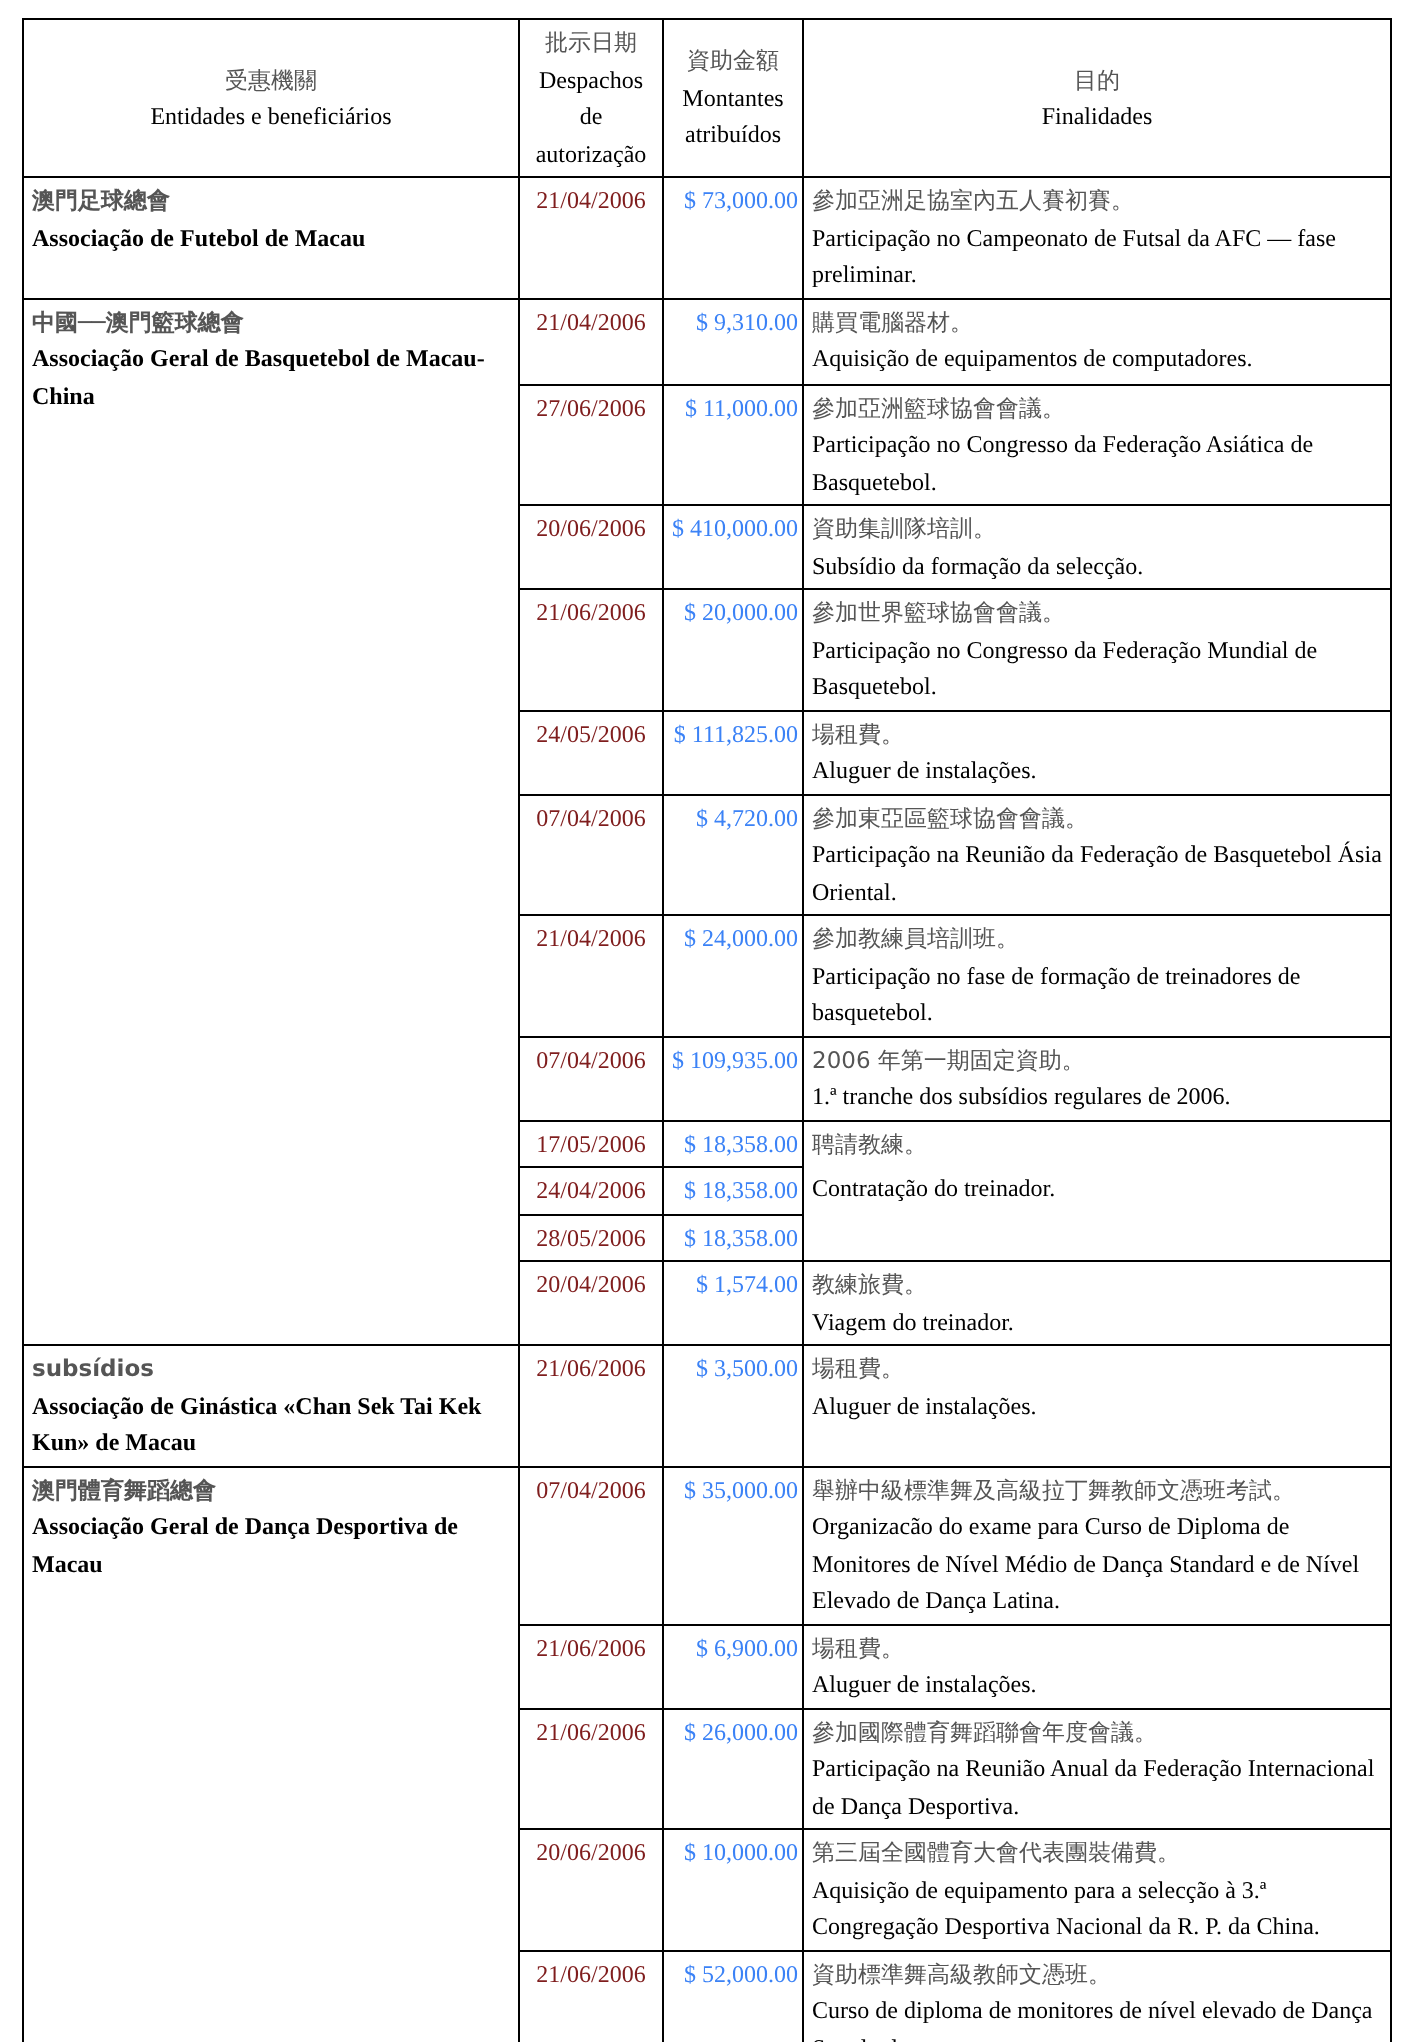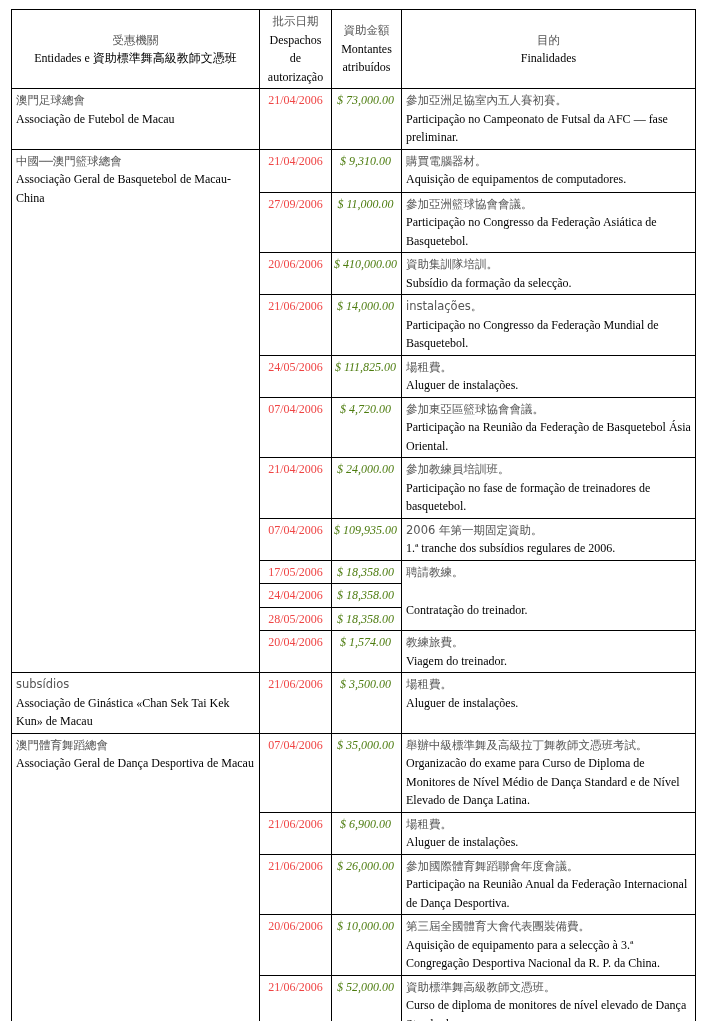--- a/index.html
+++ b/index.html
@@ -5,41 +5,41 @@
   html, body { margin: 0; padding: 0; background: #ffffff; }
   body { width: 703px; height: 1021px; position: relative; overflow: hidden;
          font-family: "Liberation Serif", "DejaVu Serif", serif; color: #000; }
   table.grants { position: absolute; left: 11px; top: 9px; width: 684px;
                  border-collapse: collapse; table-layout: fixed; font-size: 12px; line-height: 18.5px; }
   table.grants td, table.grants th { border: 1px solid #000; vertical-align: top; padding: 2px 4px 2px 4px; }
   col.c1 { width: 248px; } col.c2 { width: 72px; } col.c3 { width: 70px; } col.c4 { width: 294px; }
   th { font-weight: normal; text-align: center; vertical-align: middle !important; }
   th.h { height: 59px; line-height: 18.5px; padding: 2px 1px; }
   .zh { color: #555; font-family: "DejaVu Sans", sans-serif; font-size: 11.5px; }
-  .date { text-align: center; color: #ef4444; }
-  .amt { text-align: center; color: #4d7c0f; white-space: nowrap; padding-right: 2px !important; padding-left: 0 !important; font-style: italic; }
+  .date { text-align: center; color: #7f1d1d; }
+  .amt { text-align: right; color: #3b82f6; white-space: nowrap; padding-right: 2px !important; padding-left: 0 !important; }
   .fin { padding-left: 4px; }
-  .ent { padding-left: 4px; }
+  .ent { padding-left: 4px; font-weight: bold; }
   .pt { display: block; }
 </style>
 </head>
 <body>
 
 <table class="grants">
   <colgroup>
       <col class="c1">
       <col class="c2">
       <col class="c3">
       <col class="c4">
     </colgroup>
   <thead>
     <tr>
       <th class="h">
         <span class="zh pt">受惠機關</span>
-        <span class="pt">Entidades e 資助標準舞高級教師文憑班</span>
+        <span class="pt">Entidades e beneficiários</span>
       </th>
       <th class="h">
         <span class="zh pt">批示日期</span>
         <span class="pt">Despachos de</span>
         <span class="pt">autorização</span>
       </th>
       <th class="h">
         <span class="zh pt">資助金額</span>
         <span class="pt">Montantes</span>
         <span class="pt">atribuídos</span>
@@ -71,40 +71,40 @@
         <span class="pt">Associação Geral de Basquetebol de Macau-China</span>
       </td>
       <td class="date">21/04/2006</td>
       <td class="amt">$ 9,310.00</td>
       <td class="fin">
         <span class="zh pt">購買電腦器材。</span>
         <span class="pt">Aquisição de equipamentos de computadores.</span>
       </td>
     </tr>
     <tr style="height:59px">
-      <td class="date">27/09/2006</td>
+      <td class="date">27/06/2006</td>
       <td class="amt">$ 11,000.00</td>
       <td class="fin">
         <span class="zh pt">參加亞洲籃球協會會議。</span>
         <span class="pt">Participação no Congresso da Federação Asiática de Basquetebol.</span>
       </td>
     </tr>
     <tr style="height:42px">
       <td class="date">20/06/2006</td>
       <td class="amt">$ 410,000.00</td>
       <td class="fin">
         <span class="zh pt">資助集訓隊培訓。</span>
         <span class="pt">Subsídio da formação da selecção.</span>
       </td>
     </tr>
     <tr style="height:59px">
       <td class="date">21/06/2006</td>
-      <td class="amt">$ 14,000.00</td>
-      <td class="fin">
-        <span class="zh pt">instalações。</span>
+      <td class="amt">$ 20,000.00</td>
+      <td class="fin">
+        <span class="zh pt">參加世界籃球協會會議。</span>
         <span class="pt">Participação no Congresso da Federação Mundial de Basquetebol.</span>
       </td>
     </tr>
     <tr style="height:42px">
       <td class="date">24/05/2006</td>
       <td class="amt">$ 111,825.00</td>
       <td class="fin">
         <span class="zh pt">場租費。</span>
         <span class="pt">Aluguer de instalações.</span>
       </td>
@@ -131,21 +131,21 @@
       <td class="fin">
         <span class="zh pt">2006 年第一期固定資助。</span>
         <span class="pt">1.ª tranche dos subsídios regulares de 2006.</span>
       </td>
     </tr>
     <tr style="height:23px">
       <td class="date">17/05/2006</td>
       <td class="amt">$ 18,358.00</td>
       <td class="fin" rowspan="3">
         <span class="zh pt">聘請教練。</span>
-        <span class="pt" style="margin-top:20px">Contratação do treinador.</span>
+        <span class="pt" style="margin-top:4px">Contratação do treinador.</span>
       </td>
     </tr>
     <tr style="height:23px">
       <td class="date">24/04/2006</td>
       <td class="amt">$ 18,358.00</td>
     </tr>
     <tr style="height:23px">
       <td class="date">28/05/2006</td>
       <td class="amt">$ 18,358.00</td>
     </tr>

